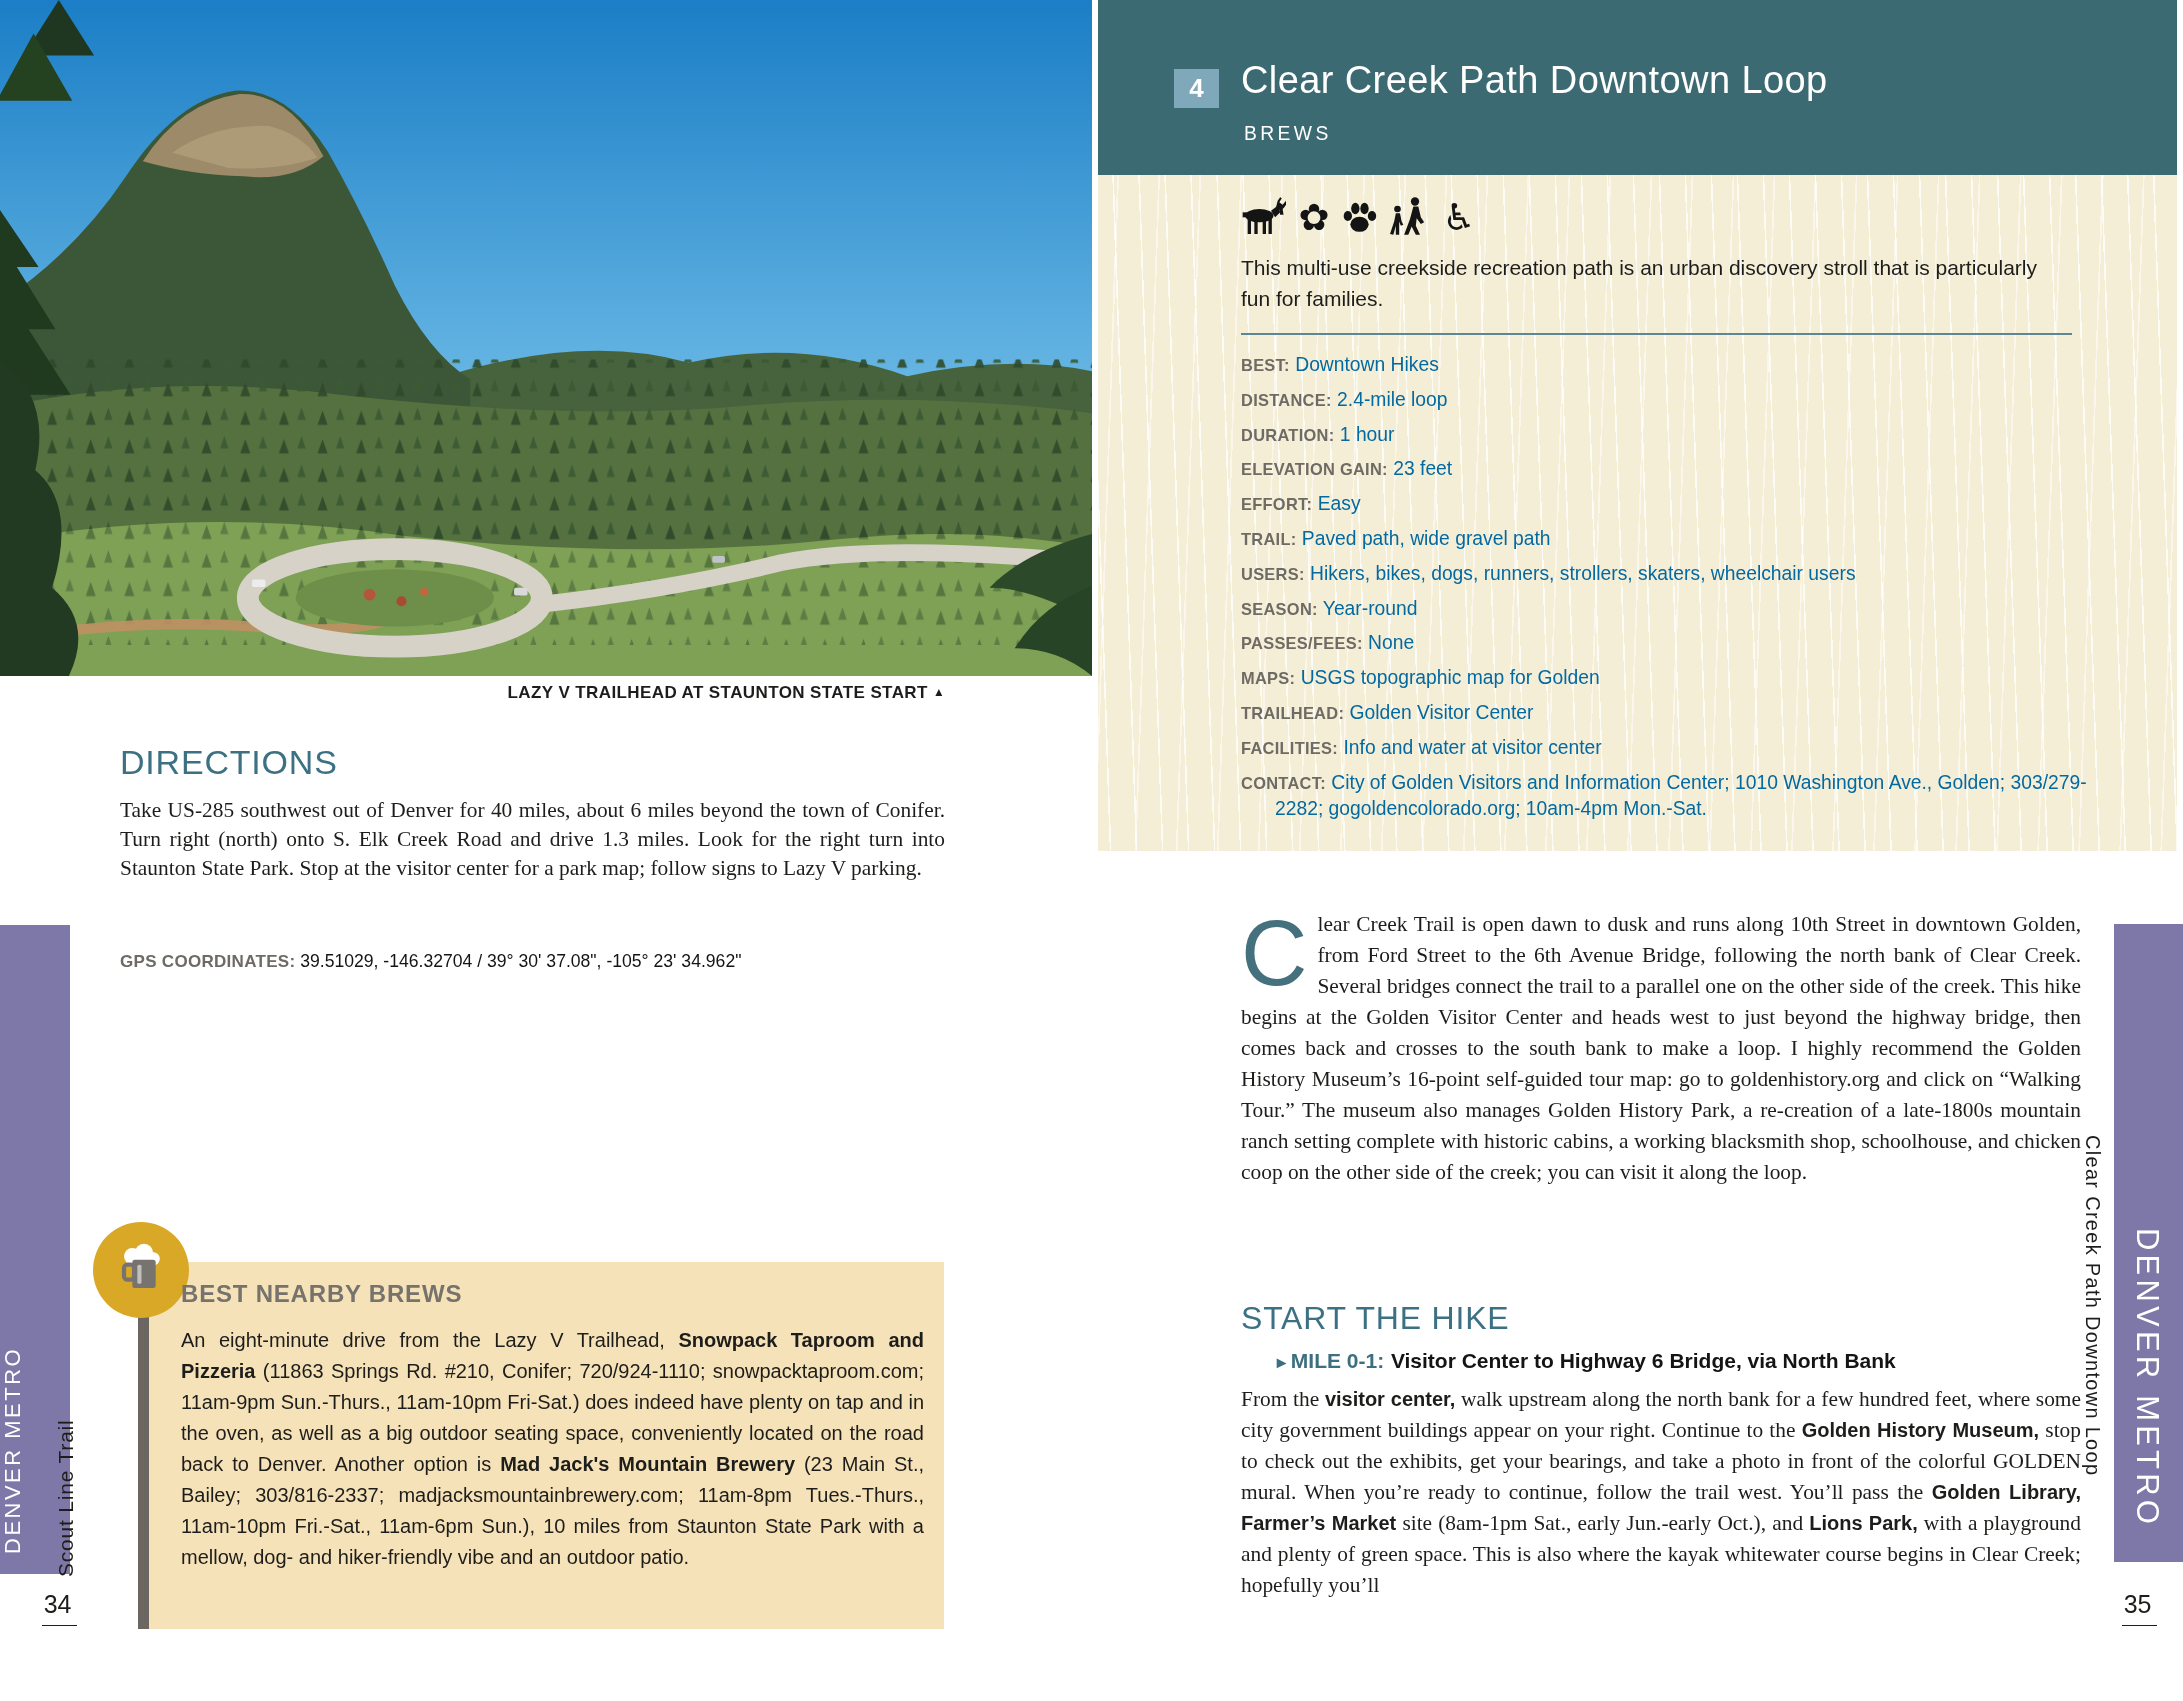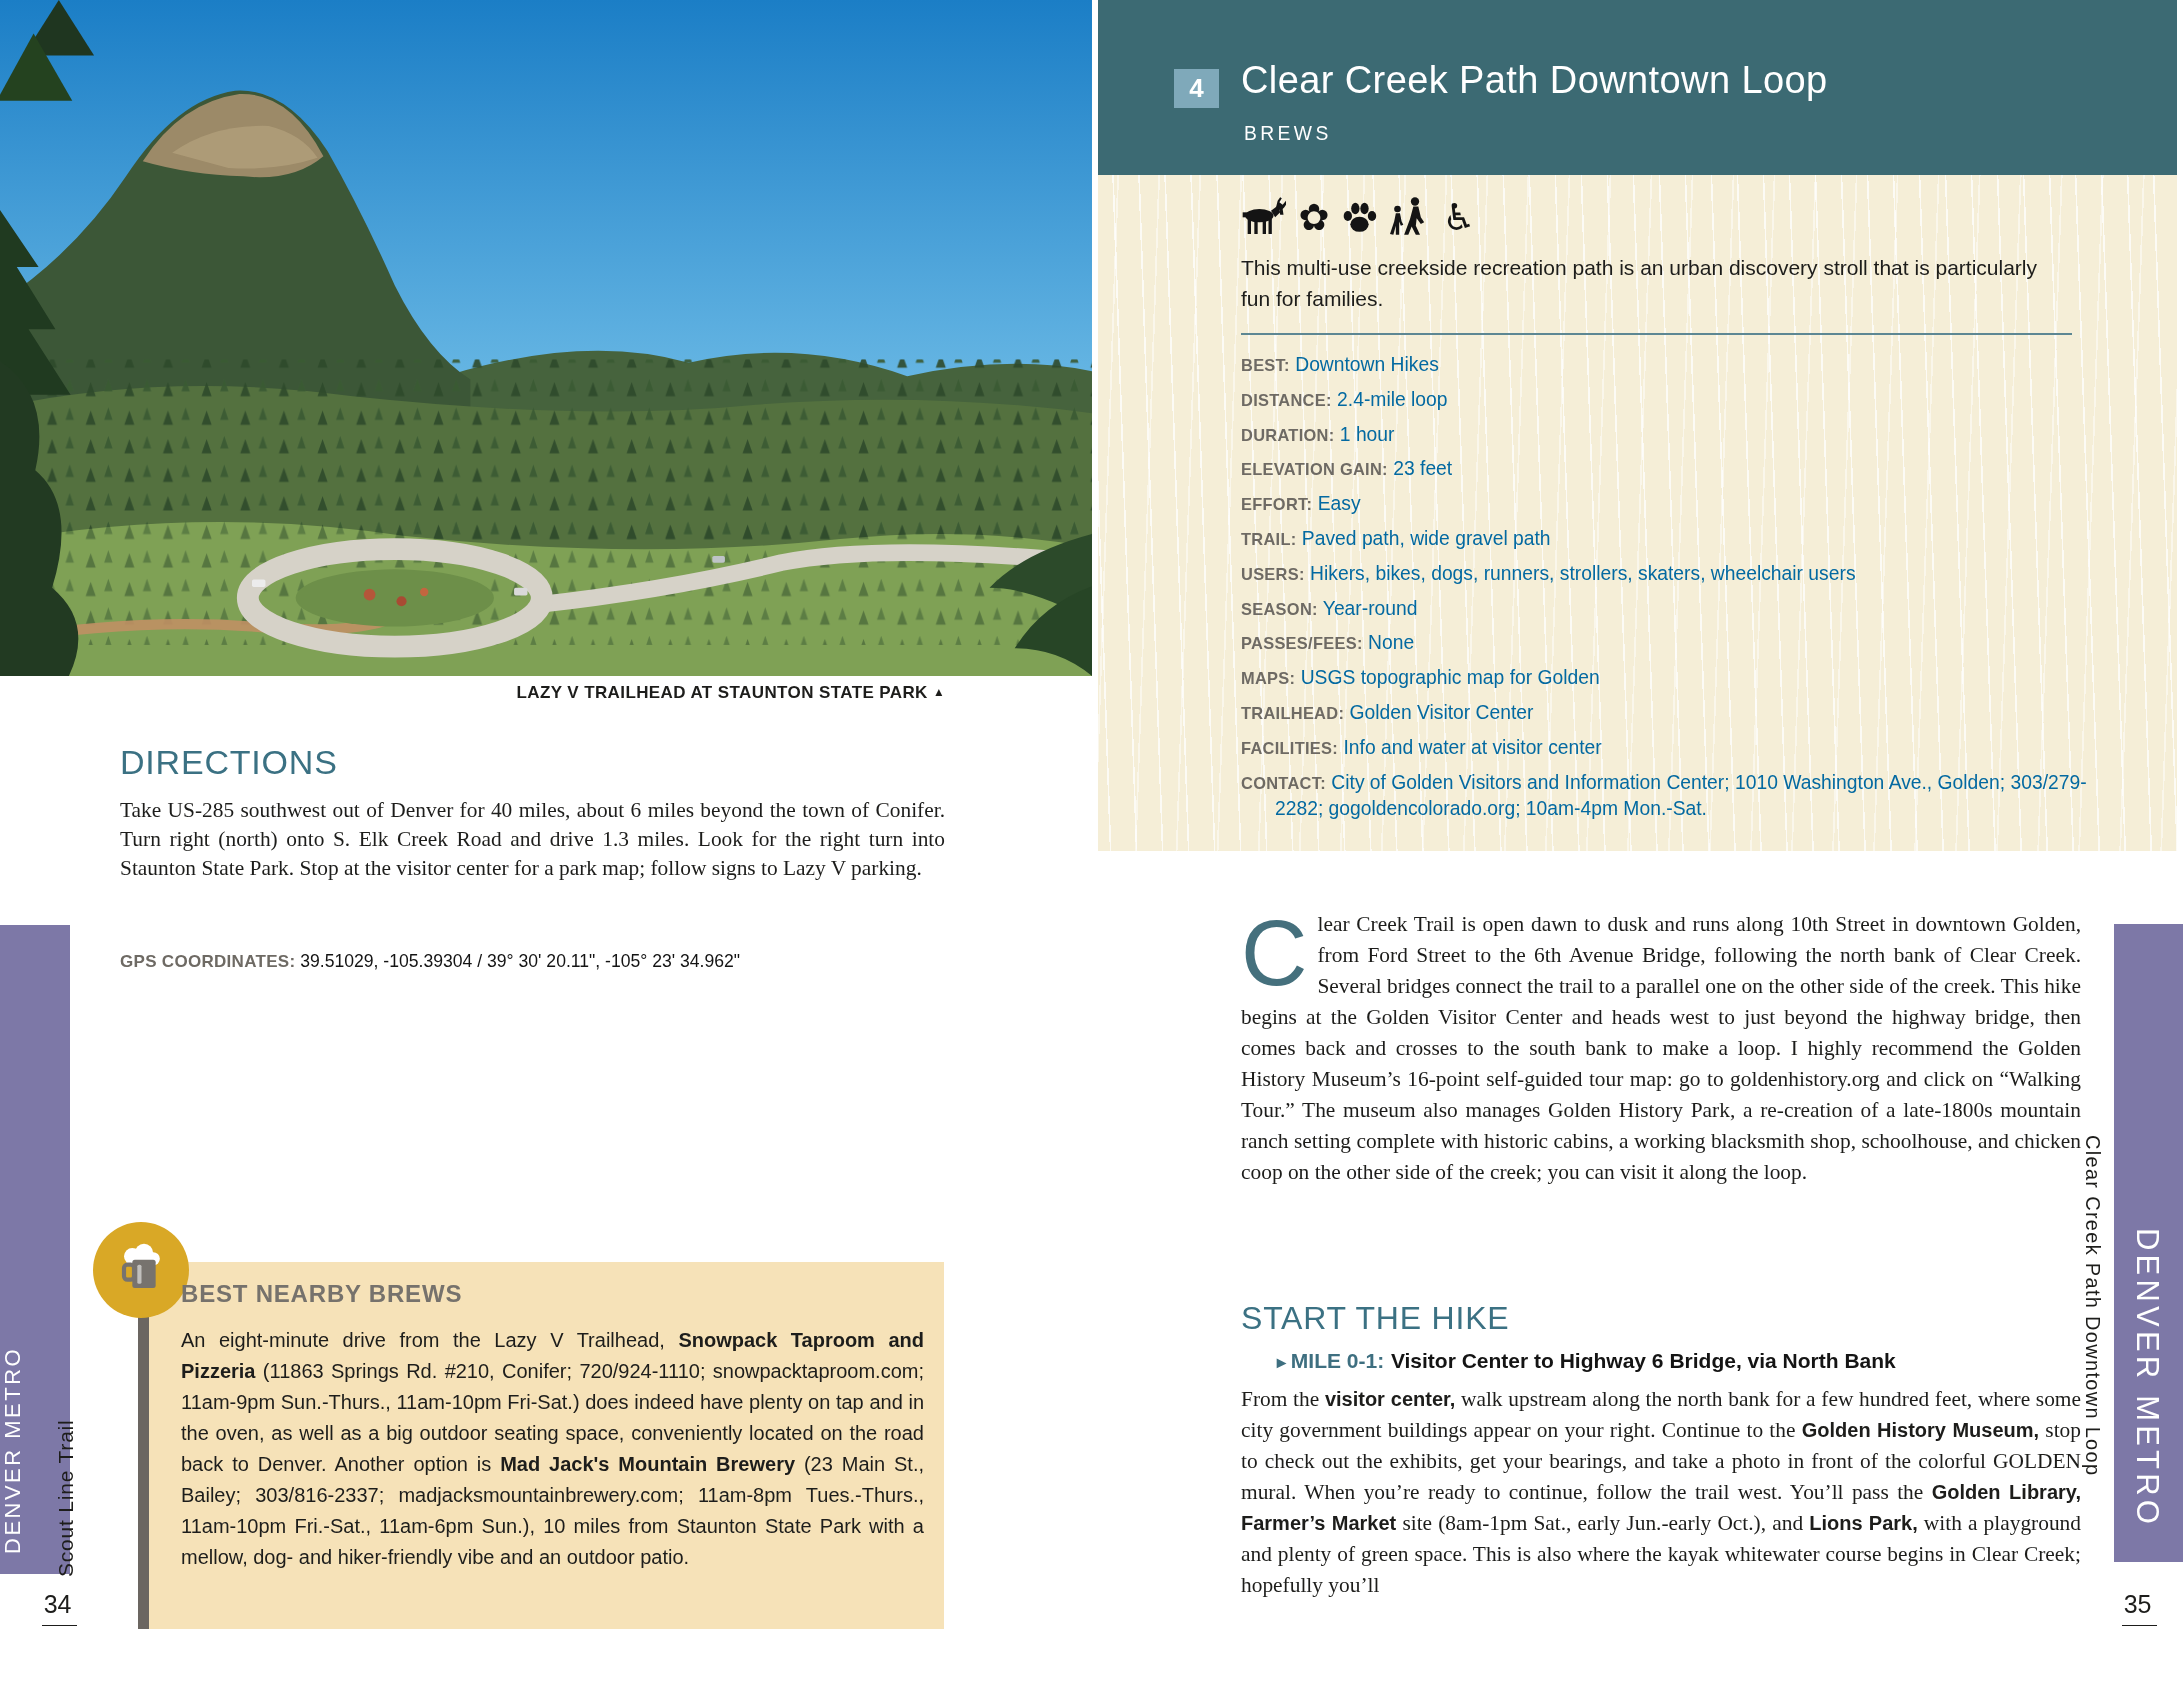--- a/index.html
+++ b/index.html
@@ -115,28 +115,28 @@
       <rect x="848" y="662" width="15" height="8" rx="2" fill="#bfc4c8"></rect>
       <path d="M70,0 L112,66 L28,66 Z" fill="#1f3620"></path>
       <path d="M40,40 L86,120 L-4,120 Z" fill="#24421f"></path>
       <path d="M0,250 L46,318 L20,318 L66,392 L34,392 L84,470 L0,470 Z" fill="#203a20"></path>
       <path d="M0,430 Q62,472 42,560 Q92,602 62,700 Q112,742 82,805 L0,805 Z" fill="#223a22"></path>
       <path d="M1300,636 Q1218,658 1178,700 Q1230,700 1300,740 Z" fill="#2c4a2a"></path>
       <path d="M1300,698 Q1240,720 1208,772 Q1260,772 1300,805 Z" fill="#274526"></path>
     </svg>
   </div>
 
-  <div class="abs" id="caption"><span>LAZY V TRAILHEAD AT STAUNTON STATE PARK </span><span class="arr">▲</span></div>
+  <div class="abs" id="caption"><span>LAZY V TRAILHEAD AT STAUNTON STATE START </span><span class="arr">▲</span></div>
 
   <div class="abs teal-h" id="directions-h">DIRECTIONS</div>
   <div class="abs" id="directions-p">Take US-285 southwest out of Denver for 40 miles, about 6 miles beyond the town of Conifer. Turn right (north) onto S. Elk Creek Road and drive 1.3 miles. Look for the right turn into Staunton State Park. Stop at the visitor center for a park map; follow signs to Lazy V parking.</div>
 
   <div class="abs" id="gps-line">
     <span class="small-label">GPS COORDINATES:</span>
-    <span class="val">39.51029, -105.39304 / 39° 30' 20.11", -105° 23' 34.962"</span>
+    <span class="val">39.51029, -146.32704 / 39° 30' 37.08", -105° 23' 34.962"</span>
   </div>
 
   <div class="abs" id="brews-bar"></div>
   <div class="abs" id="brews-box"></div>
   <div class="abs" id="brews-circle">
     <svg width="55" height="55" viewBox="0 0 66 66">
       <circle cx="22" cy="16" r="10" fill="#ffffff"></circle>
       <circle cx="36" cy="12" r="11" fill="#ffffff"></circle>
       <circle cx="47" cy="19" r="8" fill="#ffffff"></circle>
       <rect x="22" y="20" width="28" height="34" rx="3" fill="#77736e"></rect>

